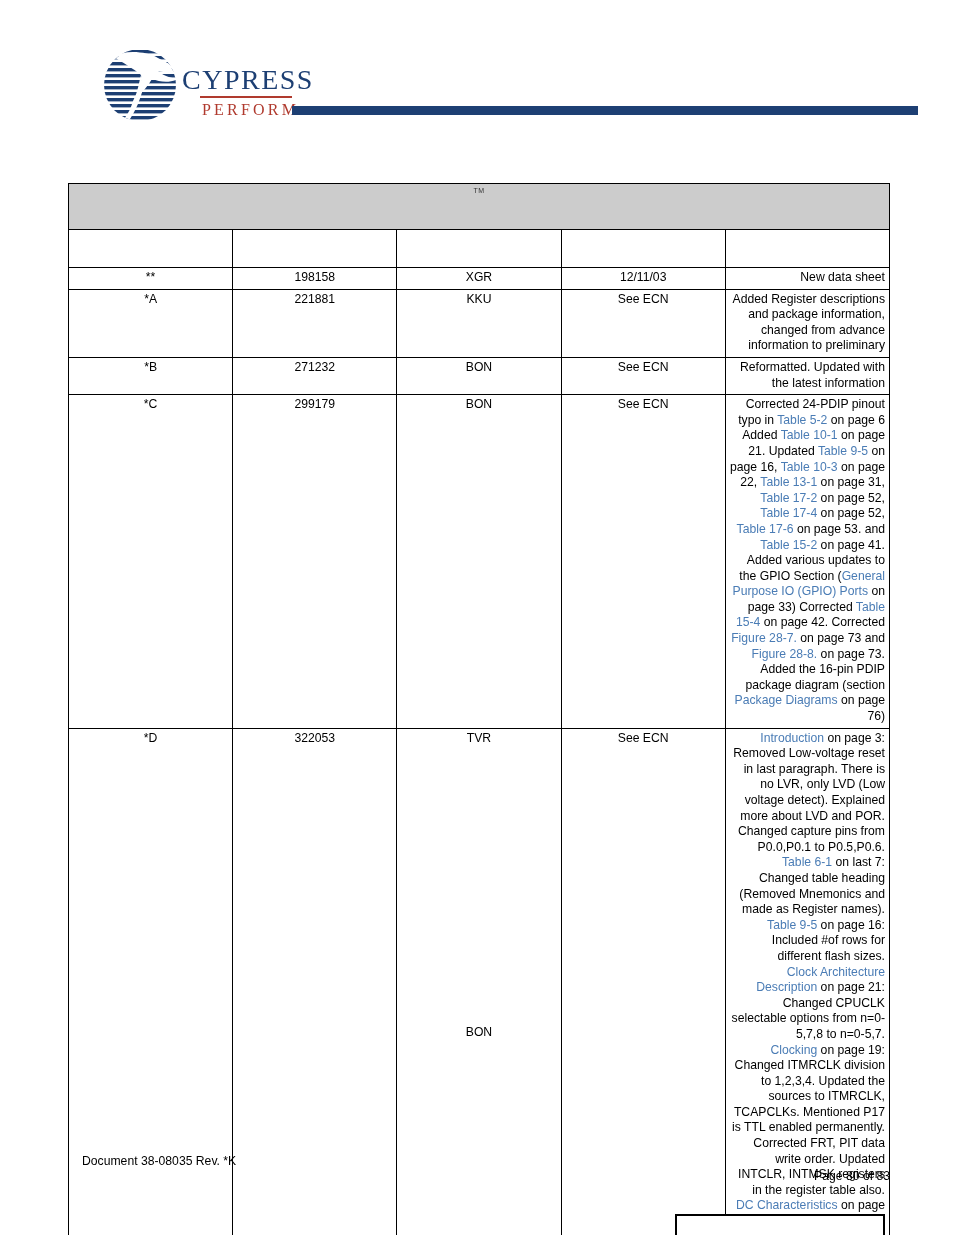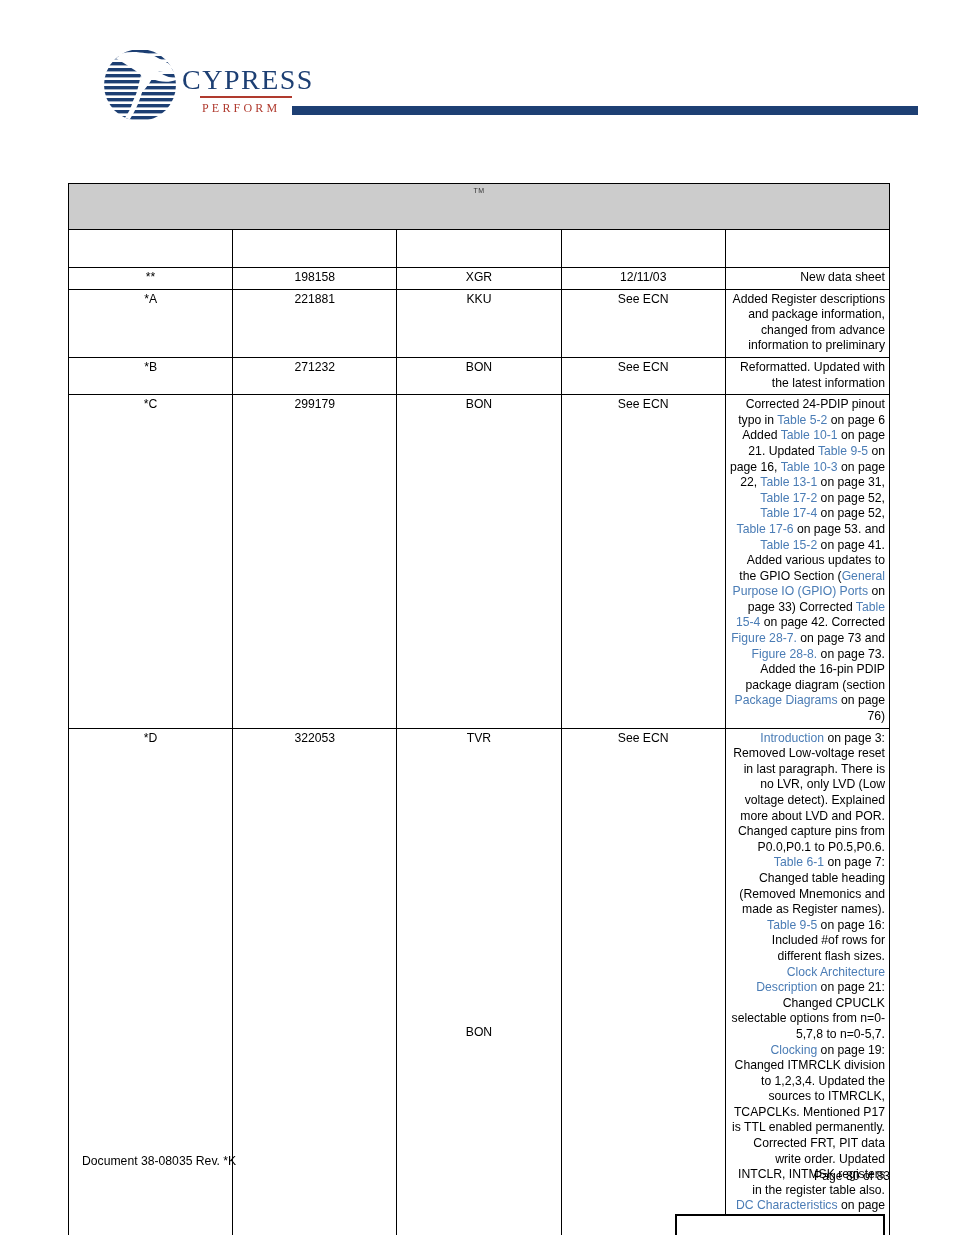--- a/index.html
+++ b/index.html
@@ -52,21 +52,21 @@
   }
   .logo-rule {
     margin-top: 2px;
     margin-left: 18px;
     width: 92px;
     height: 1.5px;
     background: #b03a2e;
   }
   .logo-perform {
     font-family: "Liberation Serif", serif;
-    font-size: 12px;
+    font-size: 16px;
     letter-spacing: 3.2px;
     color: #b03a2e;
     margin-top: 3px;
     margin-left: 20px;
     white-space: nowrap;
   }
   .header-rule {
     position: absolute;
     left: 264px;
     top: 106px;
@@ -255,21 +255,21 @@
             <p><span>Corrected 24-PDIP pinout typo in </span><span class="xref">Table 5-2</span><span> on page 6 Added </span><span class="xref">Table 10-1</span><span> on page 21. Updated </span><span class="xref">Table 9-5</span><span> on page 16, </span><span class="xref">Table 10-3</span><span> on page 22, </span><span class="xref">Table 13-1</span><span> on page 31, </span><span class="xref">Table 17-2</span><span> on page 52, </span><span class="xref">Table 17-4</span><span> on page 52, </span><span class="xref">Table 17-6</span><span> on page 53. and </span><span class="xref">Table 15-2</span><span> on page 41. Added various updates to the GPIO Section (</span><span class="xref">General Purpose IO (GPIO) Ports</span><span> on page 33) Corrected </span><span class="xref">Table 15-4</span><span> on page 42. Corrected </span><span class="xref">Figure 28-7.</span><span> on page 73 and </span><span class="xref">Figure 28-8.</span><span> on page 73. Added the 16-pin PDIP package diagram (section </span><span class="xref">Package Diagrams</span><span> on page 76)</span></p>
           </td>
         </tr>
         <tr>
           <td class="c-rev cell-center">*D</td>
           <td class="c-ecn cell-center">322053</td>
           <td class="c-orig cell-center">TVR<span class="orig-second">BON</span></td>
           <td class="c-date cell-center">See ECN</td>
           <td class="c-desc desc">
             <p><span class="xref">Introduction</span><span> on page 3: Removed Low-voltage reset in last paragraph. There is no LVR, only LVD (Low voltage detect). Explained more about LVD and POR. Changed capture pins from P0.0,P0.1 to P0.5,P0.6.</span></p>
-            <p><span class="xref">Table 6-1</span><span> on page 7: Changed table heading (Removed Mnemonics and made as Register names).</span></p>
+            <p><span class="xref">Table 6-1</span><span> on last 7: Changed table heading (Removed Mnemonics and made as Register names).</span></p>
             <p><span class="xref">Table 9-5</span><span> on page 16: Included #of rows for different flash sizes.</span></p>
             <p><span class="xref">Clock Architecture Description</span><span> on page 21: Changed CPUCLK selectable options from n=0-5,7,8 to n=0-5,7.</span></p>
             <p><span class="xref">Clocking</span><span> on page 19: Changed ITMRCLK division to 1,2,3,4. Updated the sources to ITMRCLK, TCAPCLKs. Mentioned P17 is TTL enabled permanently. Corrected FRT, PIT data write order. Updated INTCLR, INTMSK registers in the register table also.</span></p>
             <p><span class="xref">DC Characteristics</span><span> on page 68: changed LVR to LVD included max min programmable trip points based on char data. Updated the 50ma sink pins on 638xx, 63903. Keep-alive voltage mentioned corresponding to Keep-alive current of 20uA. Included Notes regarding VOL,VOH on P1.0,P1.1 and TMDO spec.</span></p>
           </td>
         </tr>
       </tbody>
   </table>
 </div>
 

